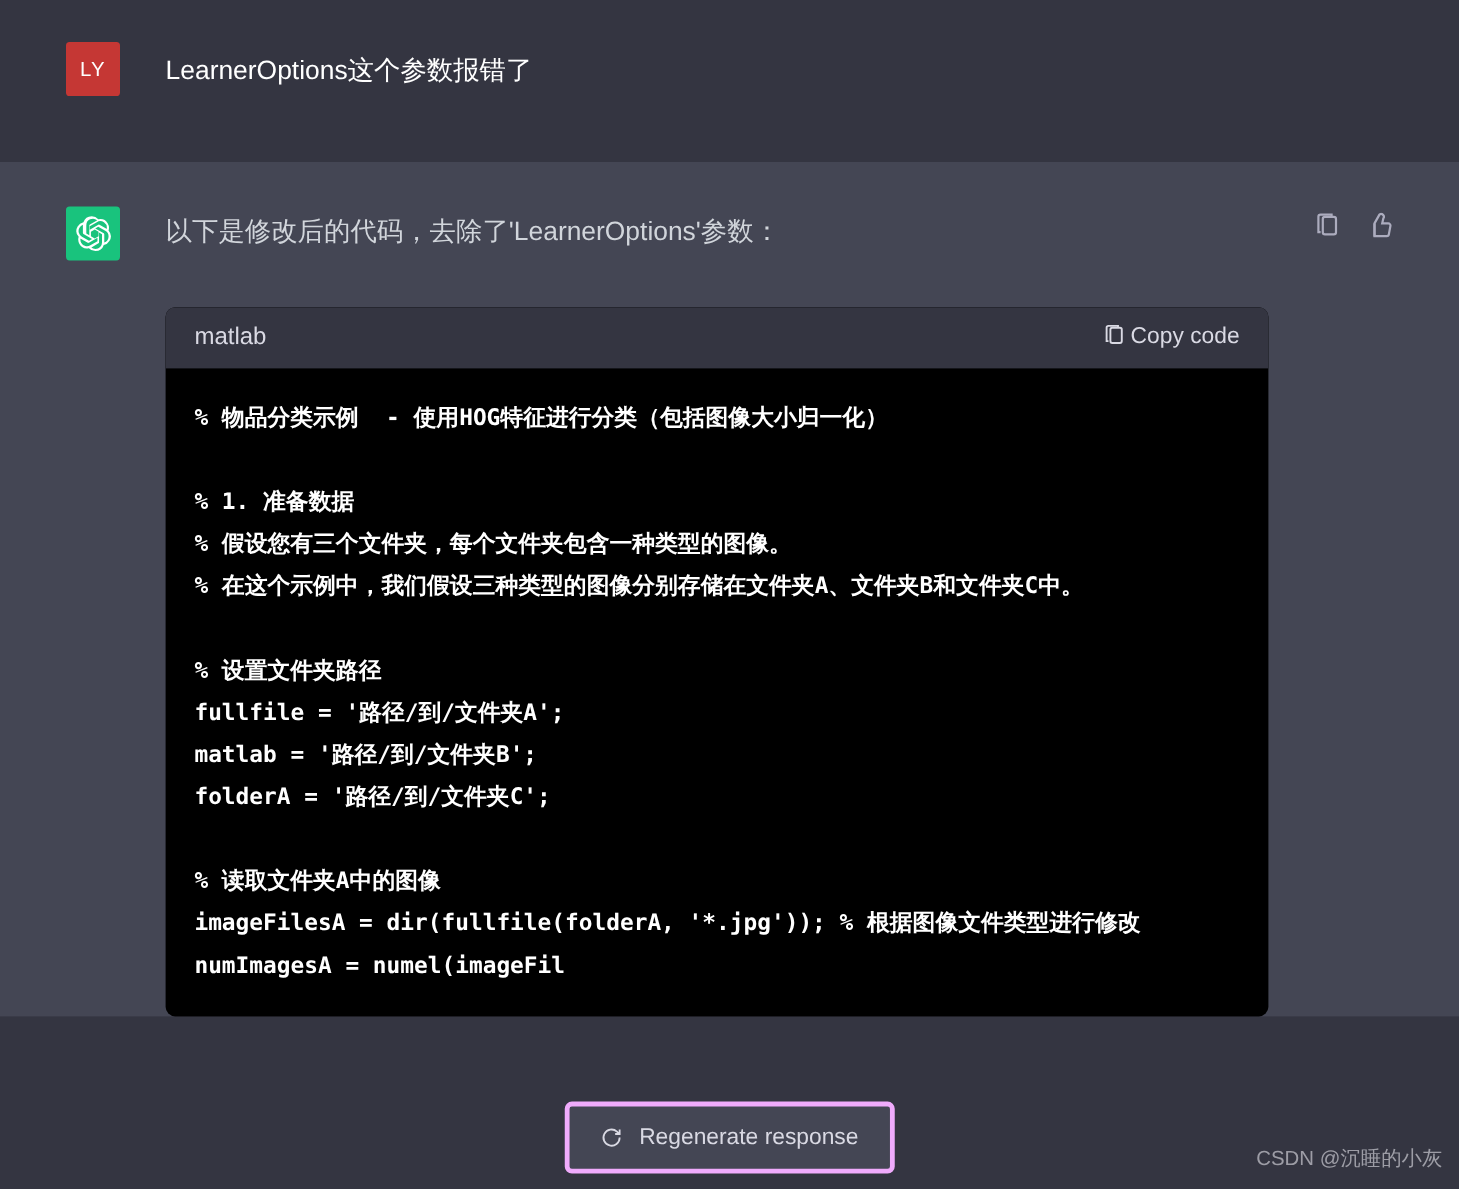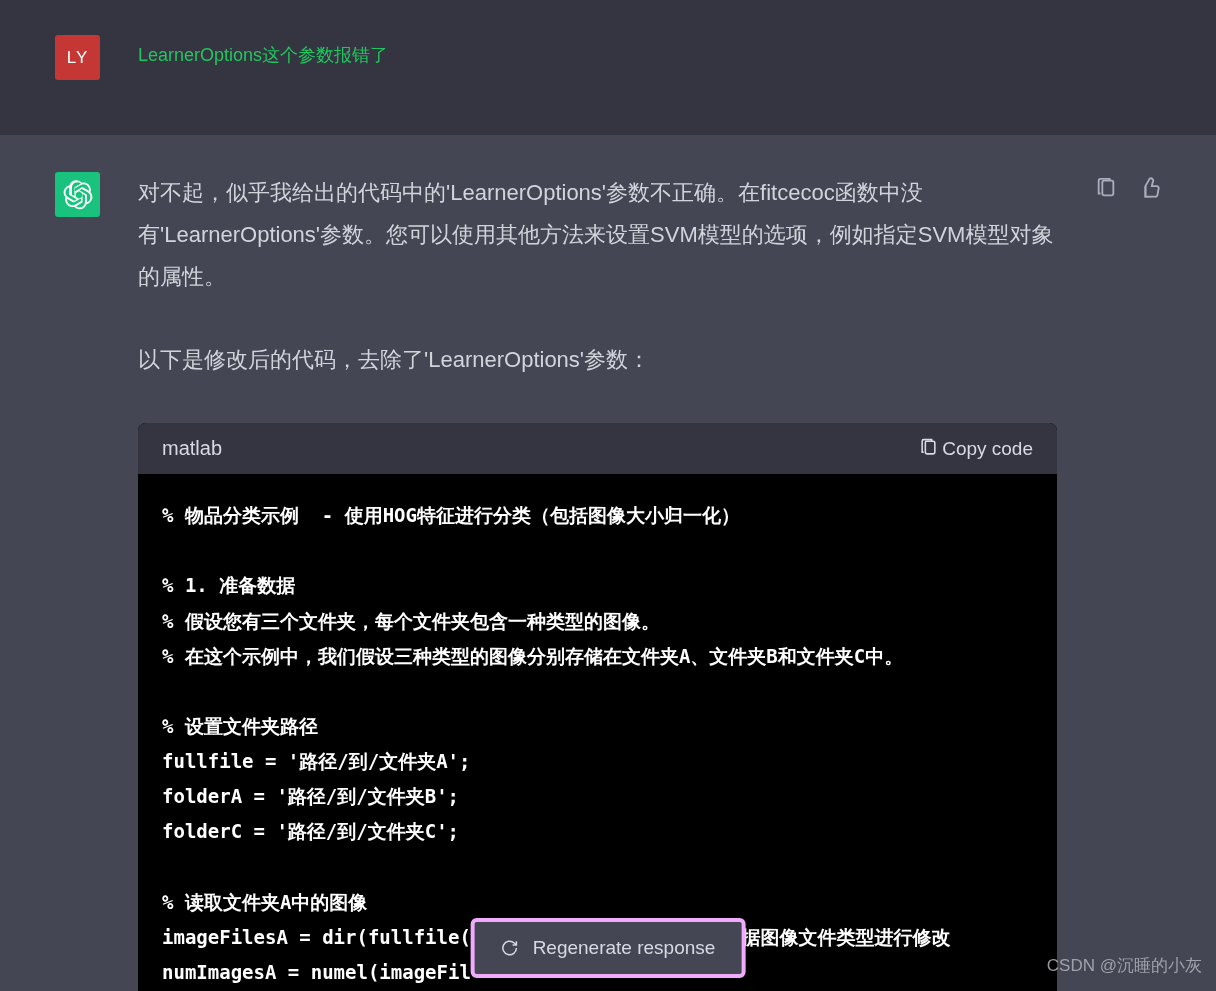--- a/index.html
+++ b/index.html
@@ -34,22 +34,22 @@
       background: #C53734;
       color: #FEFEFE;
       letter-spacing: 1px;
       text-align: right;
     }
     .ai-avatar {
       background: #19C37D;
       color: white;
     }
     .user-text {
-      font-size: 18px;
-      color: #22c55e;
+      font-size: 22px;
+      color: #ffffff;
       line-height: 1.6;
       padding-top: 6px;
     }
     .ai-section {
       background: #444654;
       padding: 37px 55px 0 55px;
       display: flex;
       align-items: flex-start;
       gap: 38px;
     }
@@ -142,21 +142,20 @@
   <div class="user-text">LearnerOptions这个参数报错了</div>
 </div>
 
 <div class="ai-section">
   <div class="avatar ai-avatar">
     <svg width="30" height="30" viewBox="0 0 41 41" fill="white">
         <path d="M37.5 16.7a9.9 9.9 0 0 0-.85-8.1 10 10 0 0 0-10.8-4.8A9.9 9.9 0 0 0 18.4.3a10 10 0 0 0-9.5 6.9 9.9 9.9 0 0 0-6.6 4.8 10 10 0 0 0 1.2 11.7 9.9 9.9 0 0 0 .85 8.1 10 10 0 0 0 10.8 4.8 9.9 9.9 0 0 0 7.45 3.3 10 10 0 0 0 9.5-6.9 9.9 9.9 0 0 0 6.6-4.8 10 10 0 0 0-1.2-11.7zm-14.9 20.9a7.4 7.4 0 0 1-4.8-1.7l.25-.15 8-4.6a1.3 1.3 0 0 0 .65-1.1V18.7l3.4 2v9.3a7.5 7.5 0 0 1-7.5 7.6zm-16.1-6.9a7.4 7.4 0 0 1-.9-5l.25.15 8 4.6c.4.25.9.25 1.3 0l9.75-5.6v3.9l-8.05 4.65a7.5 7.5 0 0 1-10.35-2.7zM4.4 13.3a7.4 7.4 0 0 1 3.9-3.3v9.5c0 .45.25.9.65 1.1l9.75 5.6-3.4 2-8.05-4.65A7.5 7.5 0 0 1 4.4 13.3zm27.7 6.45-9.75-5.6 3.4-2 8.05 4.65a7.5 7.5 0 0 1-1.15 13.5v-9.5a1.3 1.3 0 0 0-.55-1.05zm3.35-5.05-.25-.15-8-4.6a1.3 1.3 0 0 0-1.3 0l-9.75 5.6v-3.9l8.05-4.65a7.5 7.5 0 0 1 11.25 7.7zM15.6 22l-3.4-2v-9.3a7.5 7.5 0 0 1 12.3-5.85l-.25.15-8 4.6a1.3 1.3 0 0 0-.65 1.1zm1.85-4 4.35-2.5 4.35 2.5v5L21.8 25.5l-4.35-2.5z"></path>
       </svg>
   </div>
   <div class="response-col">
-    <div class="response-text">对不起，似乎我给出的代码中的'LearnerOptions'参数不正确。在fitcecoc函数中没有'LearnerOptions'参数。您可以使用其他方法来设置SVM模型的选项，例如指定SVM模型对象的属性。</div>
     <div class="response-text">以下是修改后的代码，去除了'LearnerOptions'参数：</div>
 
     <div class="code-block">
       <div class="code-header">
         <span class="code-lang">matlab</span>
         <div class="copy-btn">
           <svg width="19" height="19" viewBox="0 0 24 24" fill="none" stroke="currentColor" stroke-width="2">
               <rect x="8" y="4" width="12" height="16" rx="2"></rect>
               <path d="M16 4V2H6a2 2 0 0 0-2 2v14h2"></path>
             </svg>
@@ -164,22 +163,22 @@
         </div>
       </div>
       <div class="code-body"><span class="cm">% 物品分类示例  - 使用HOG特征进行分类（包括图像大小归一化）</span>
 <span></span>
 <span class="cm">% 1. 准备数据</span>
 <span class="cm">% 假设您有三个文件夹，每个文件夹包含一种类型的图像。</span>
 <span class="cm">% 在这个示例中，我们假设三种类型的图像分别存储在文件夹A、文件夹B和文件夹C中。</span>
 <span></span>
 <span class="cm">% 设置文件夹路径</span>
 <span>fullfile = '路径/到/文件夹A';</span>
-<span>folderA = '路径/到/文件夹B';</span>
-<span>folderC = '路径/到/文件夹C';</span>
+<span>matlab = '路径/到/文件夹B';</span>
+<span>folderA = '路径/到/文件夹C';</span>
 <span></span>
 <span class="cm">% 读取文件夹A中的图像</span>
 <span>imageFilesA = dir(fullfile(folderA, '*.jpg')); </span><span class="cm">% 根据图像文件类型进行修改</span>
 <span>numImagesA = numel(imageFil</span></div>
     </div>
   </div>
   <div class="actions">
     <div class="action-icon">
       <svg width="22" height="22" viewBox="0 0 24 24" fill="none" stroke="currentColor" stroke-width="2">
           <rect x="8" y="4" width="12" height="16" rx="2"></rect>

